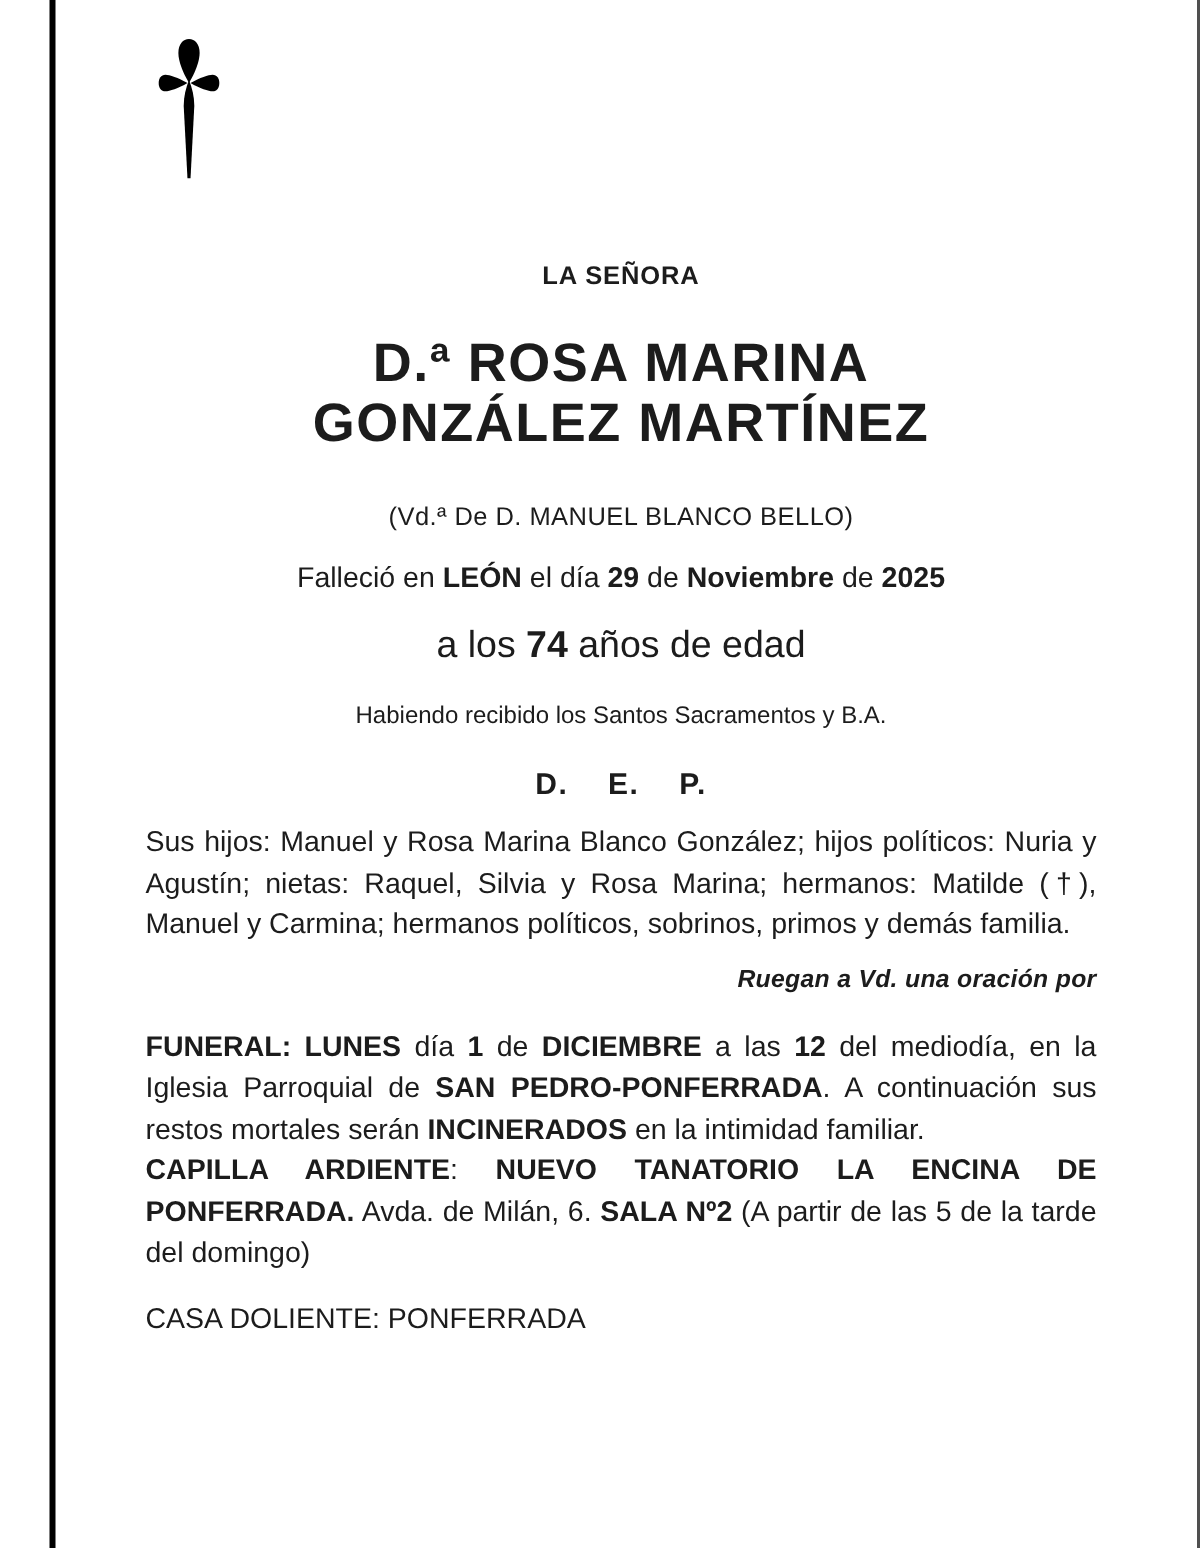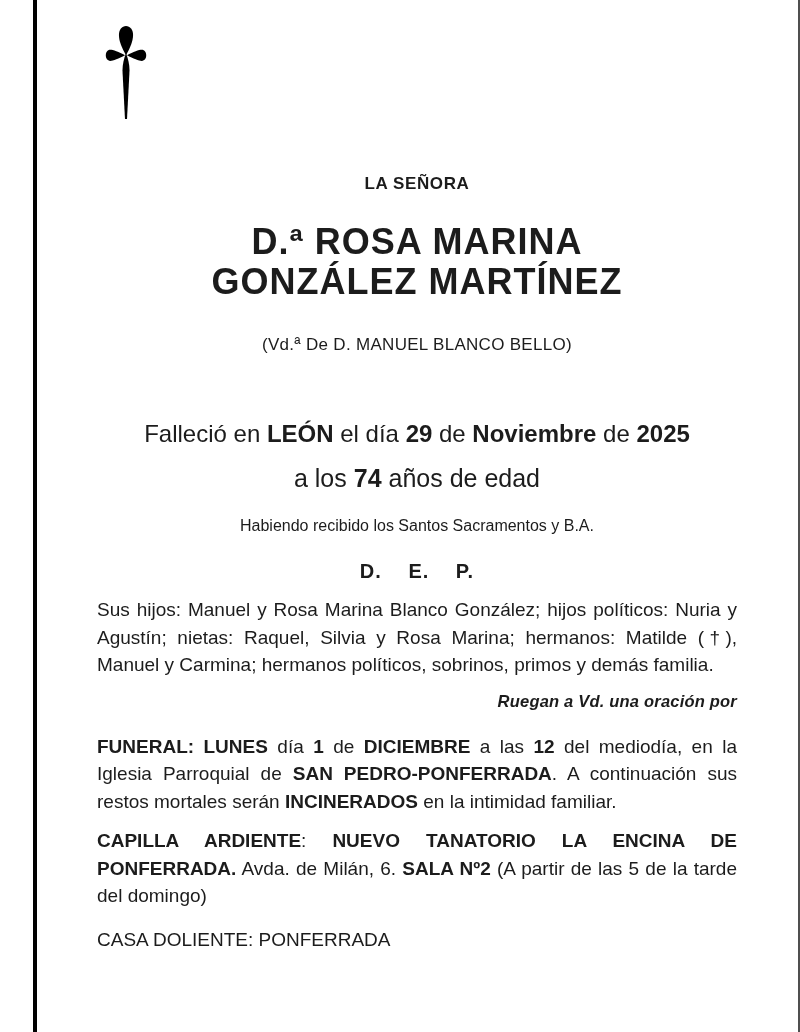--- a/index.html
+++ b/index.html
@@ -4,34 +4,34 @@
 <style>
   html,body{margin:0;padding:0;background:#ffffff;}
   .page{
     position:relative;width:800px;height:1032px;background:#ffffff;
     font-family:"Liberation Sans","DejaVu Sans",sans-serif;
     color:#1c1c1c;overflow:hidden;
   }
   .rule-left{position:absolute;left:33px;top:0;width:4px;height:1032px;background:#000000;}
   .rule-right{position:absolute;right:0;top:0;width:2px;height:1032px;background:#4f4f4f;}
   .cross{position:absolute;left:105px;top:26px;width:42px;height:93px;}
-  .content{position:absolute;left:97px;right:63px;top:0;}
+  .content{position:absolute;left:97px;right:69px;top:0;}
   .c{text-align:center;}
   .b{font-weight:700;}
   .senora{margin-top:174px;font-size:17px;line-height:20px;font-weight:700;letter-spacing:0.6px;}
   .name{margin-top:28px;font-size:36px;line-height:40px;font-weight:700;letter-spacing:1px;}
   .vda{margin-top:32px;font-size:17px;line-height:22px;font-weight:400;letter-spacing:0.3px;}
-  .fallecio{margin-top:66px;font-size:24px;line-height:24px;}
+  .fallecio{margin-top:18px;font-size:19px;line-height:24px;}
   .age{margin-top:20px;font-size:25px;line-height:24px;}
   .habiendo{margin-top:24px;font-size:16px;line-height:24px;}
   .dep{margin-top:20px;font-size:20px;line-height:26px;font-weight:700;word-spacing:20px;letter-spacing:1px;}
   .family{margin-top:12px;font-size:19px;line-height:27.5px;text-align:justify;}
   .prayer{margin-top:12px;font-size:16.5px;line-height:20px;font-weight:700;font-style:italic;text-align:right;letter-spacing:0.2px;}
   .funeral{margin-top:22px;font-size:19px;line-height:27.5px;text-align:justify;}
-  .capilla{margin-top:12px;font-size:19px;line-height:27.5px;text-align:justify;}
+  .capilla{font-size:19px;line-height:27.5px;text-align:justify;}
   .casa{margin-top:16px;font-size:19px;line-height:27px;}
 </style>
 </head>
 <body>
 
 <div class="page">
   <div class="rule-left"></div>
   <div class="rule-right"></div>
 
   <svg class="cross" viewBox="0 0 40 92" aria-hidden="true">

